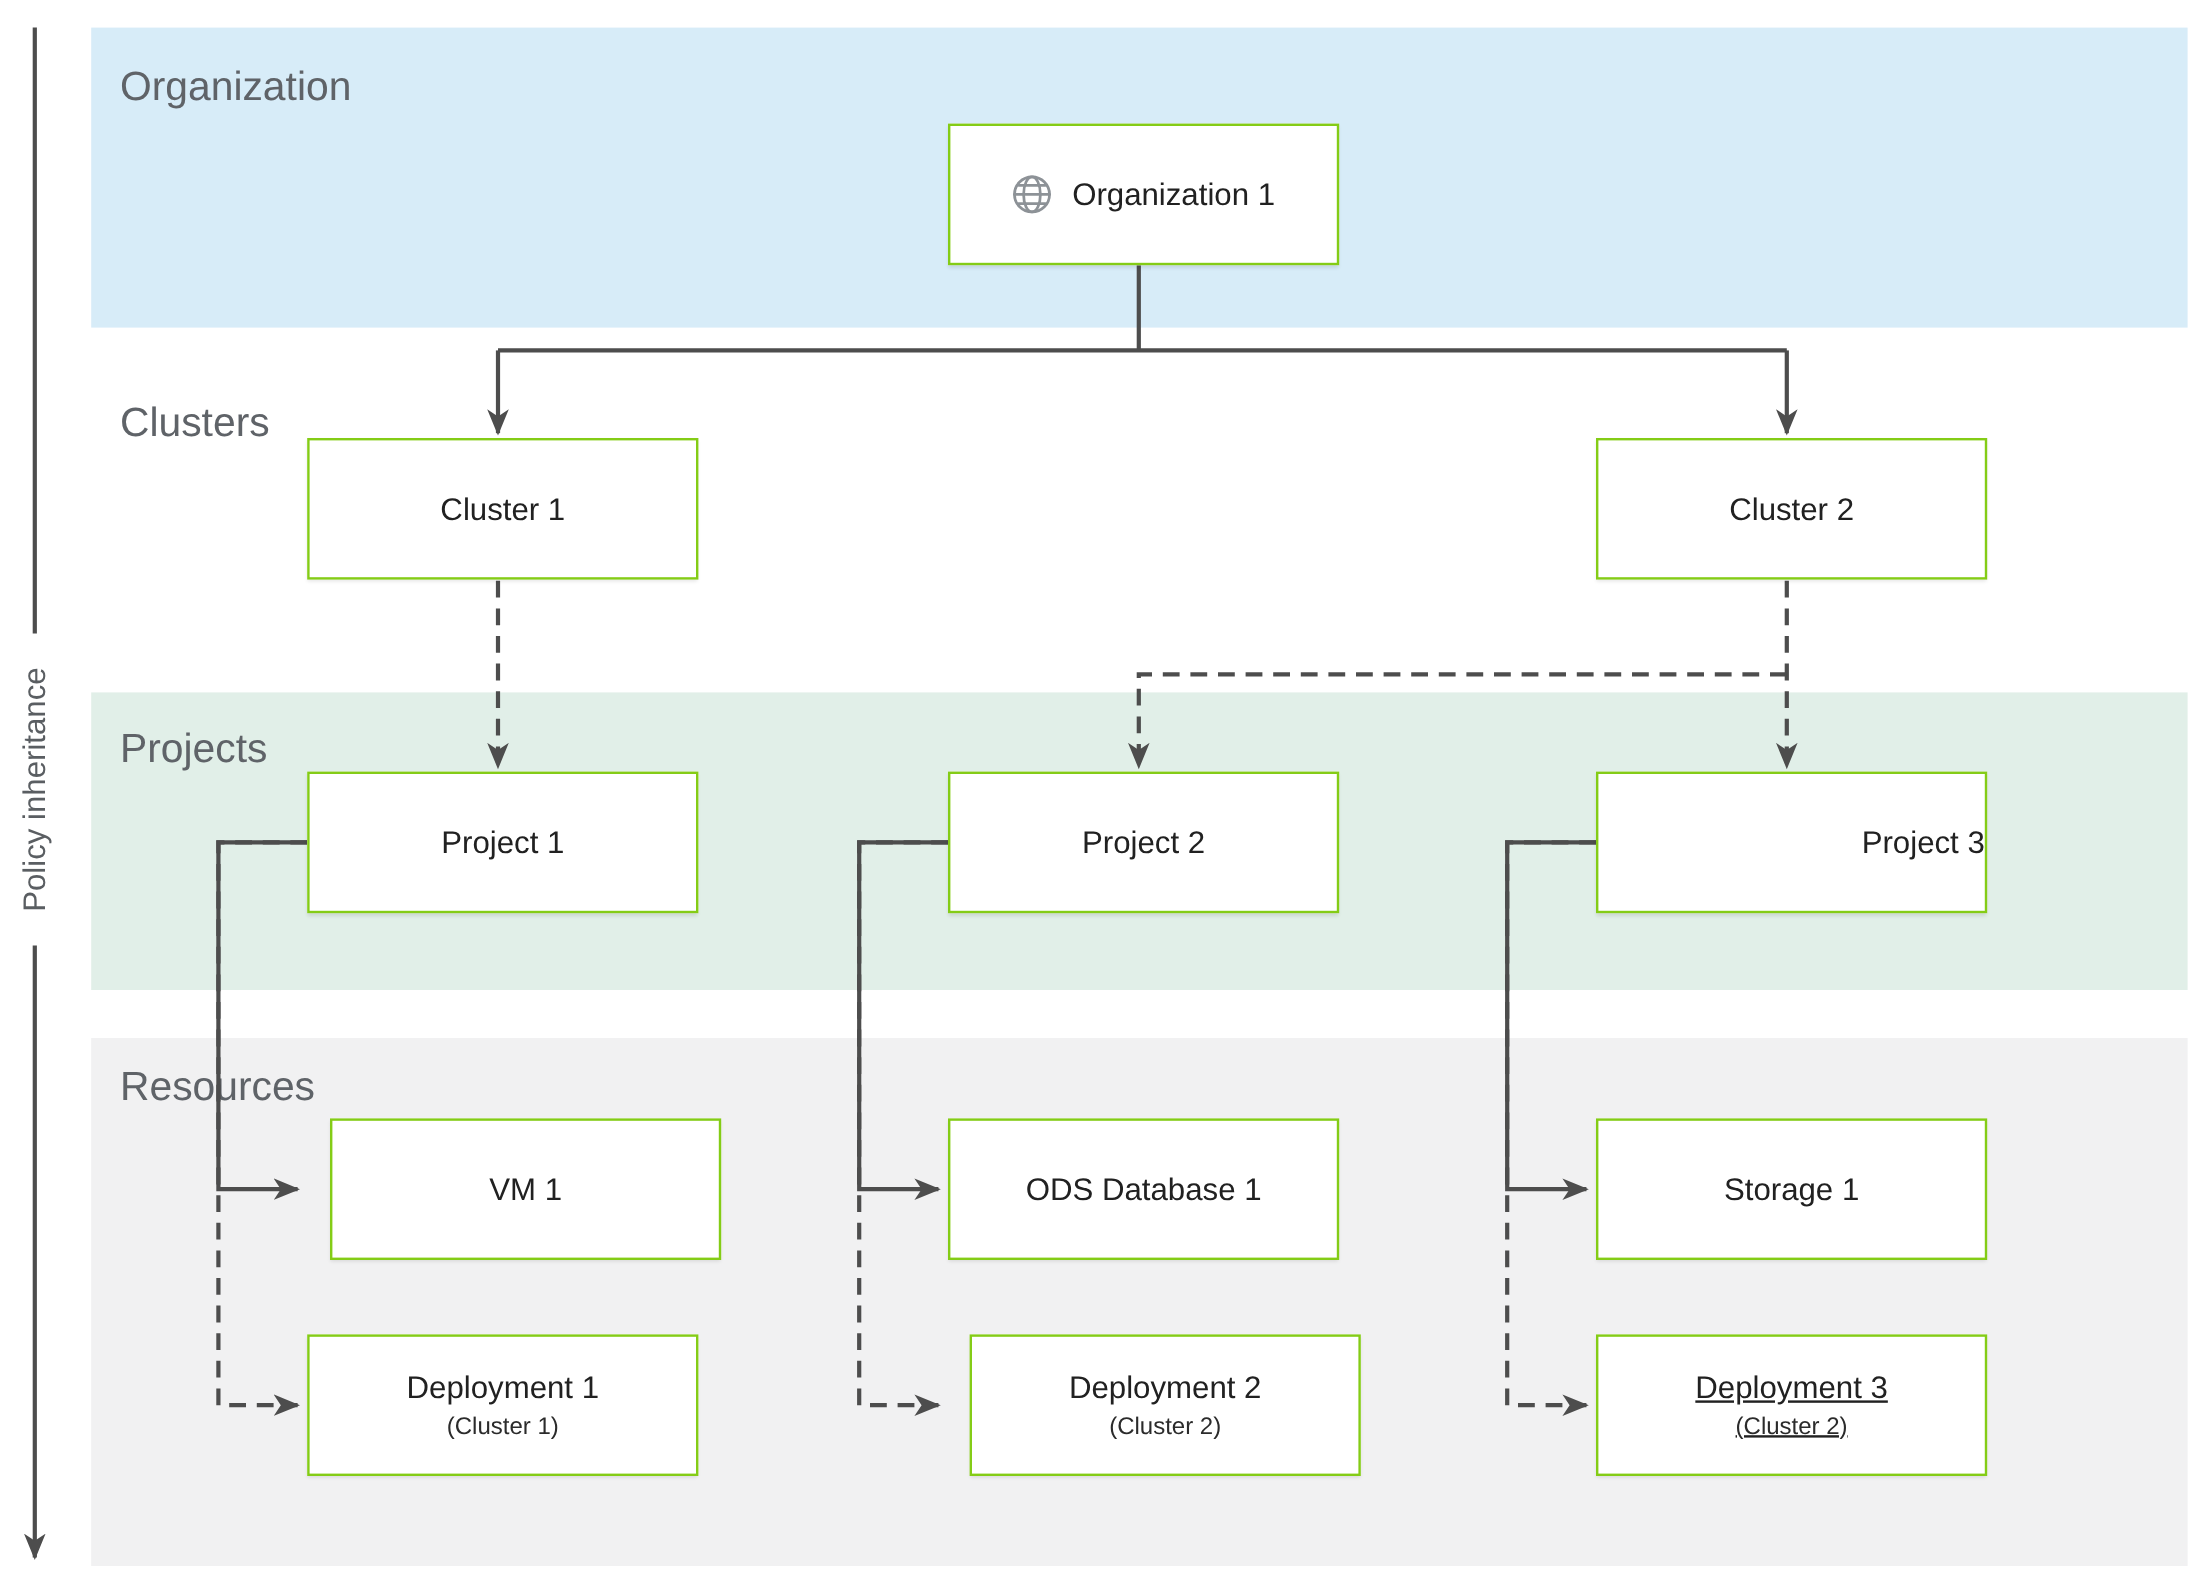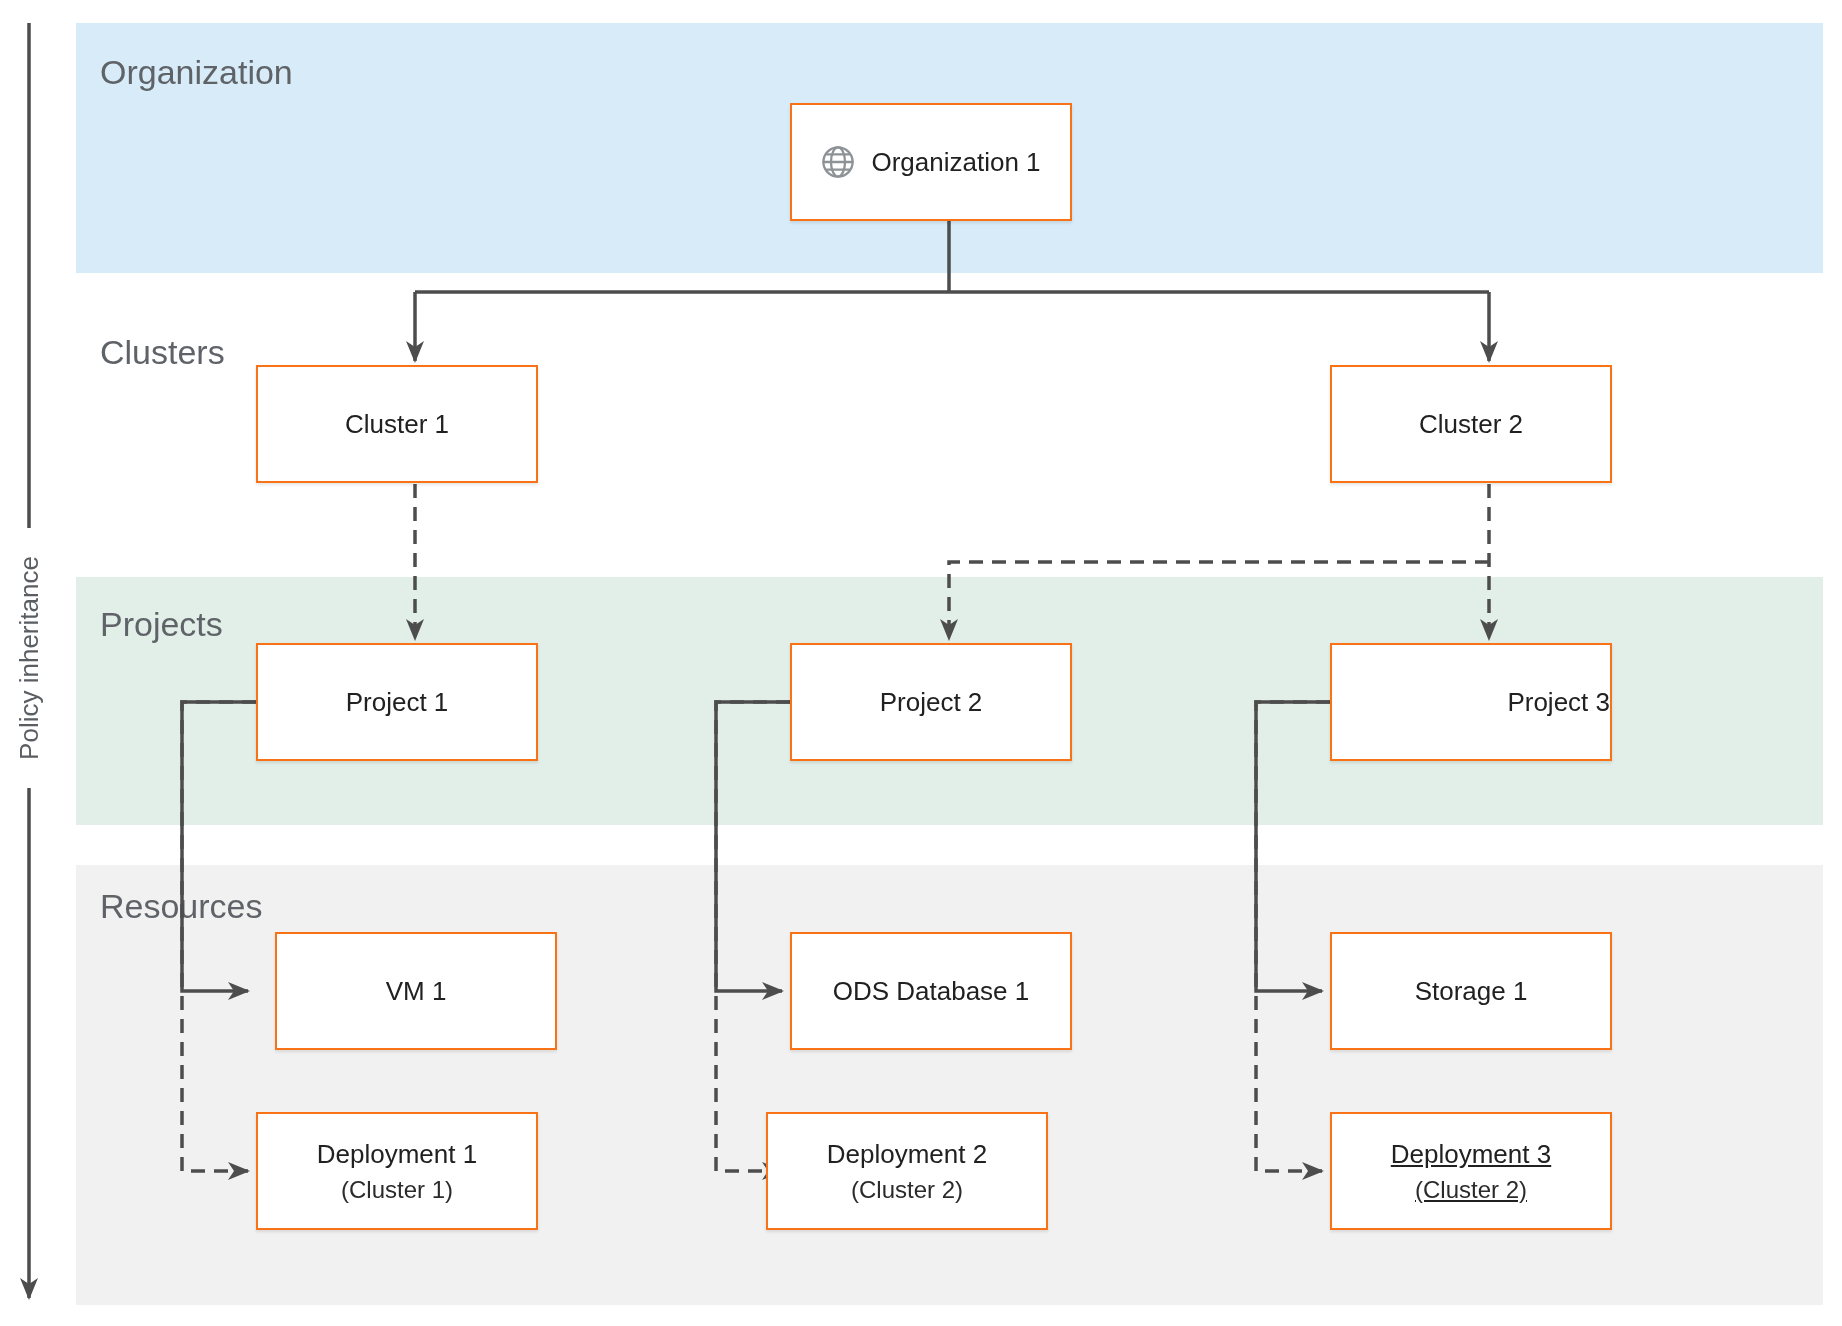--- a/index.html
+++ b/index.html
@@ -17,41 +17,41 @@
   .band-label{
     position:absolute;left:100px;
     font-size:34px;color:#5f6368;line-height:1;
     white-space:nowrap;
   }
   .lbl-organization{top:55px;}
   .lbl-clusters{top:335px;}
   .lbl-projects{top:607px;}
   .lbl-resources{top:889px;}
   .node{
-    position:absolute;width:282px;height:118px;
-    background:#ffffff;border:2px solid #f97316;
+    position:absolute;width:326px;height:118px;
+    background:#ffffff;border:2px solid #84cc16;
     box-sizing:border-box;
     box-shadow:0 2px 3px rgba(0,0,0,0.10);
     display:flex;align-items:center;justify-content:center;
     flex-direction:column;
     font-size:26px;color:#212121;text-align:center;
   }
   .node .main-row{display:flex;align-items:center;justify-content:center;gap:16px;}
-  .node .sublabel{font-size:24px;margin-top:6px;color:#2b2b2b;}
+  .node .sublabel{font-size:20px;margin-top:6px;color:#2b2b2b;}
   .n-organization1{left:790px;top:103px;}
   .n-cluster1{left:256px;top:365px;}
   .n-cluster2{left:1330px;top:365px;}
   .n-project1{left:256px;top:643px;}
   .n-project2{left:790px;top:643px;}
   .n-project3{left:1330px;top:643px;align-items:flex-end;}
   .n-vm1{left:256px;top:932px;margin-left:19px;}
   .n-ods1{left:790px;top:932px;align-items:center;}
   .n-storage1{left:1330px;top:932px;}
   .n-deployment1{left:256px;top:1112px;}
-  .n-deployment2{left:766px;top:1112px;}
+  .n-deployment2{left:808px;top:1112px;}
   .n-deployment3{left:1330px;top:1112px;text-decoration:underline;}
   .connector-layer{position:absolute;left:0;top:0;width:1842px;height:1326px;pointer-events:none;}
   .policy-label{
     position:absolute;
     left:29px;top:658px;
     transform:translate(-50%,-50%) rotate(-90deg);
     transform-origin:center center;
     font-size:26px;color:#5a5e62;
     white-space:nowrap;
   }

